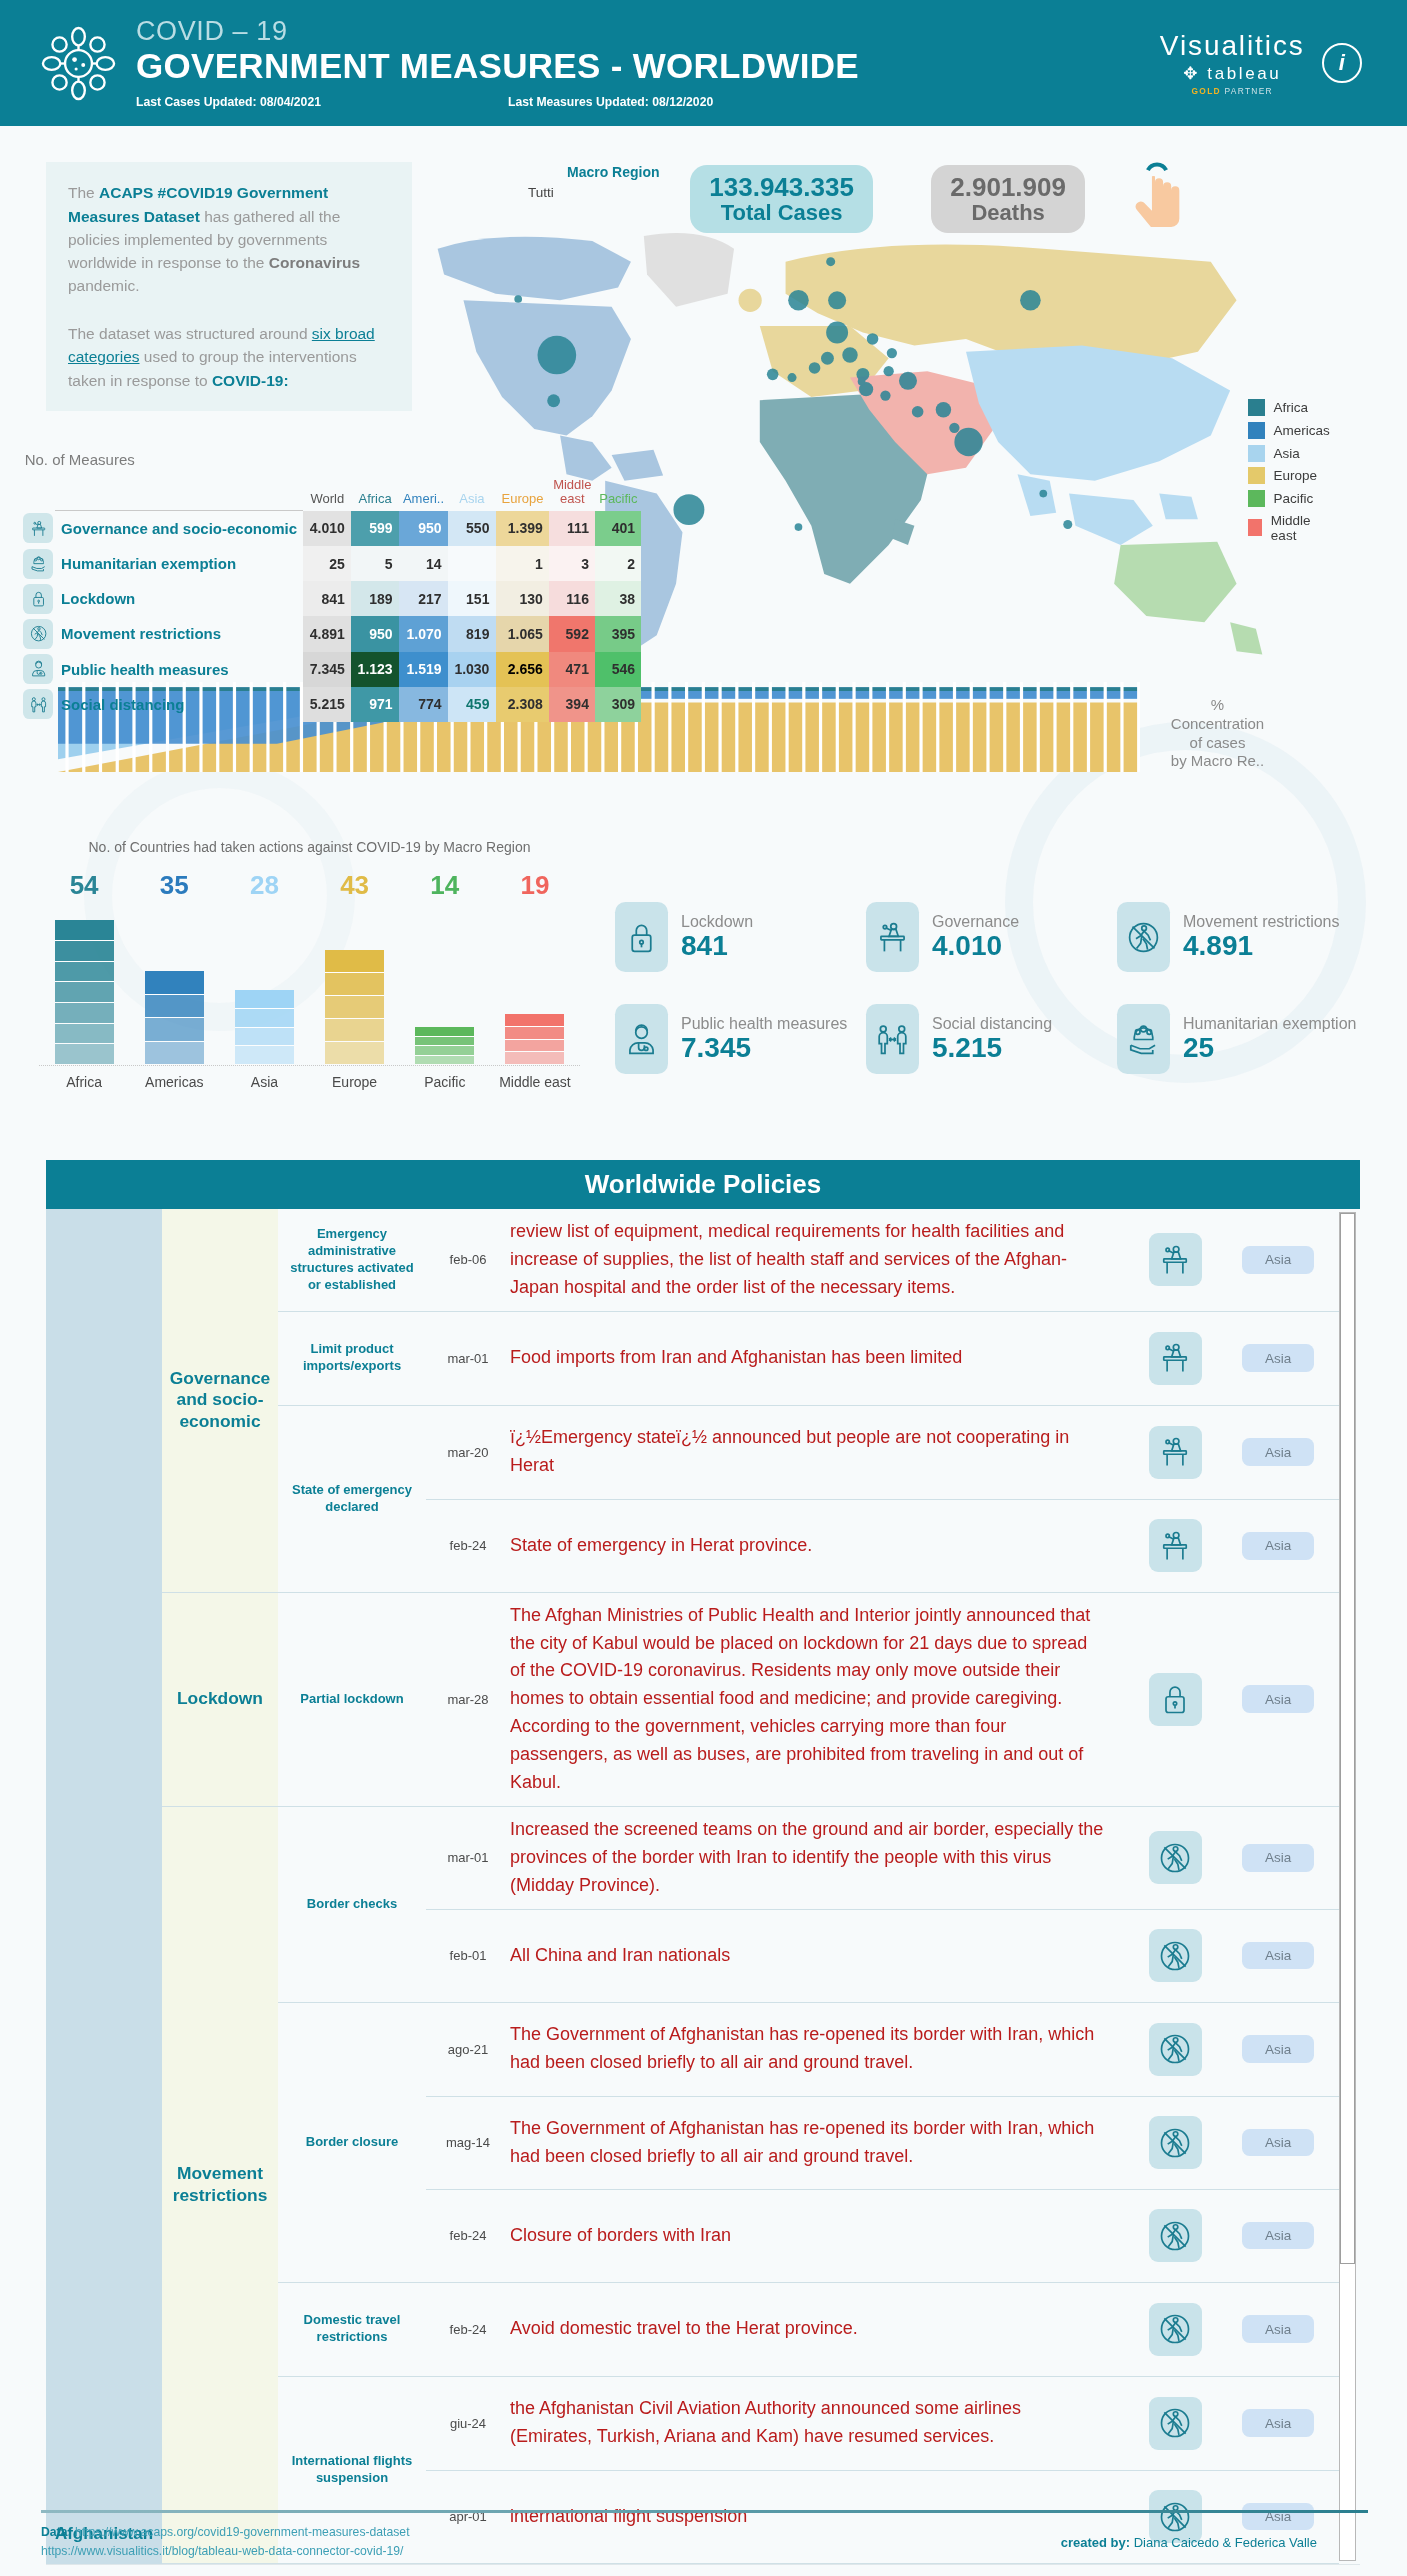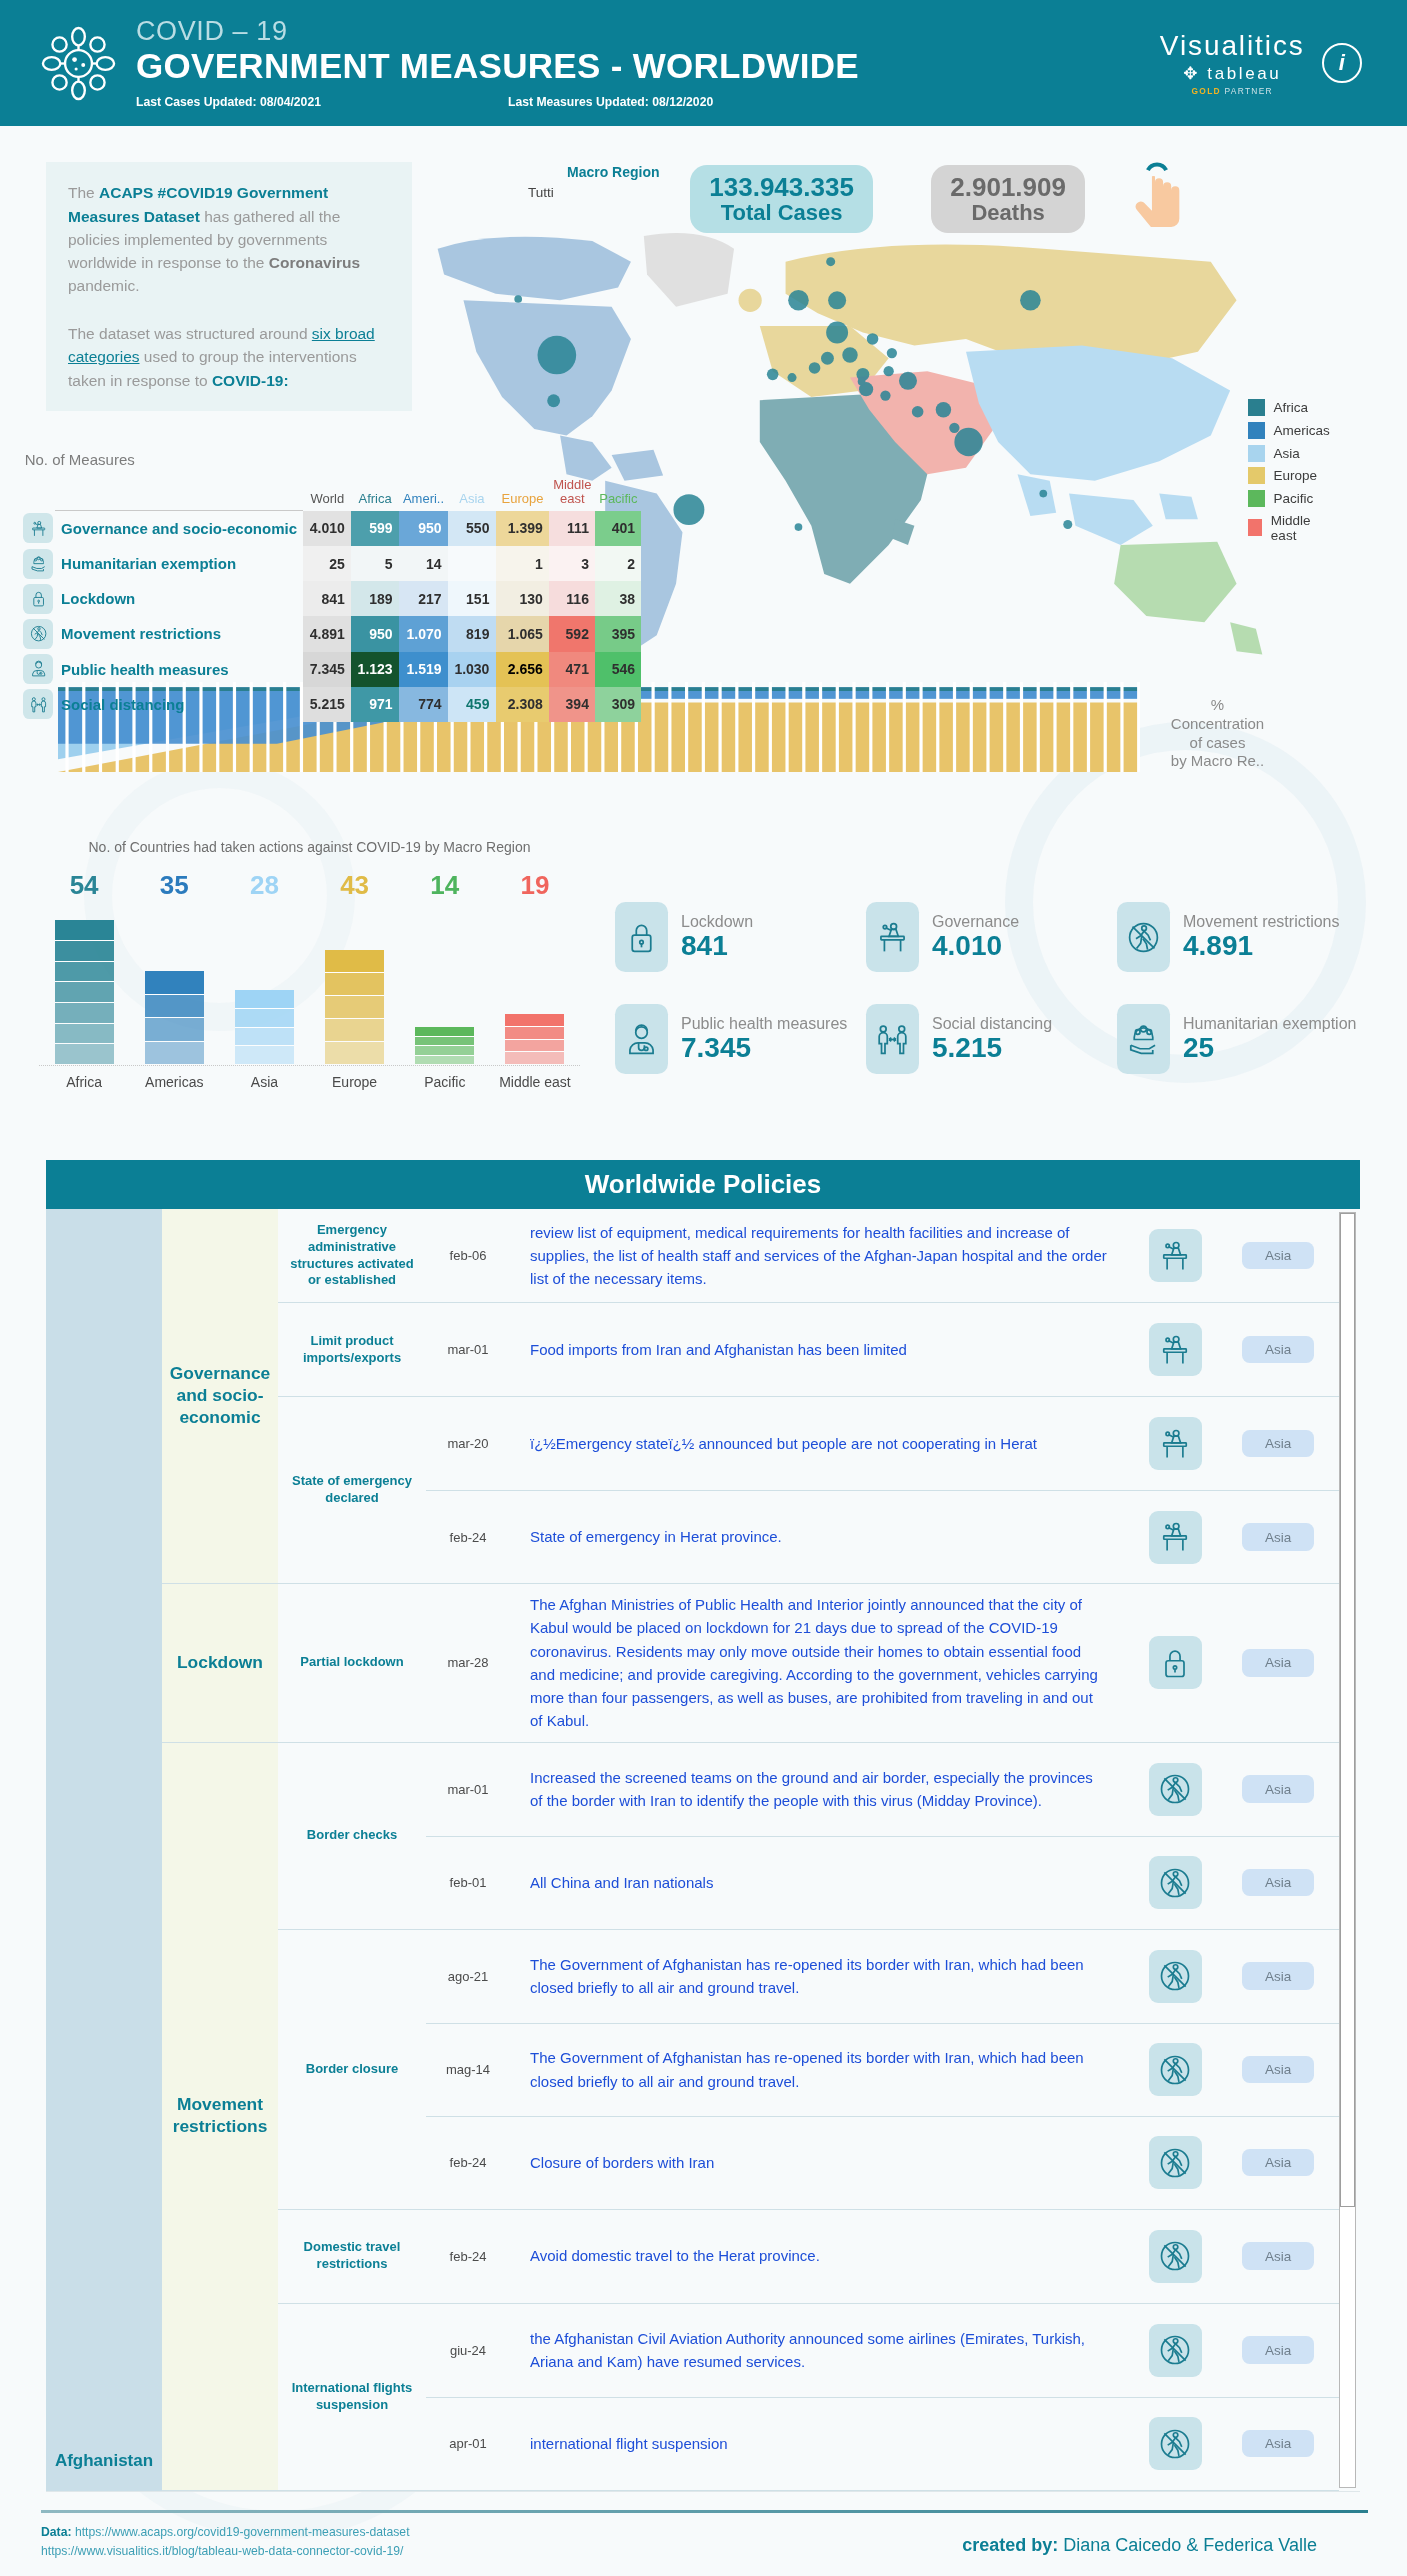--- a/index.html
+++ b/index.html
@@ -129,36 +129,36 @@
               color:#0b7f95; font-size:17.4px; font-weight:700; text-align:center; line-height:1.25; padding:0 3.9px; }
   .cat-rows { flex:1; }
   .meas-group { display:flex; }
   .meas-group + .meas-group { border-top:1.3px solid #cfe0e6; }
   .meas-name { flex:0 0 148px; display:flex; align-items:center; justify-content:center; text-align:center;
                color:#0b7f95; font-size:13px; font-weight:700; line-height:1.3; padding:0 5.2px;}
   .meas-rows { flex:1; }
   .prow { display:flex; align-items:center; min-height:93px; padding:9px 0;}
   .prow + .prow { border-top:1.3px solid #cfe0e6; }
   .p-date { flex:0 0 84px; text-align:center; color:#4b4b4b; font-size:13px; }
-  .p-desc { flex:1; color:#1d4ed8; font-size:15px; line-height:1.55; padding-right:26px;margin-left:20px; }
+  .p-desc { flex:1; color:#b91c1c; font-size:18px; line-height:1.55; padding-right:26px; }
   .p-ic { flex:0 0 84px; display:flex; justify-content:center; }
   .p-ic .bx { width:53px; height:53px; border-radius:9px; background:#c9e3ea; display:flex; align-items:center; justify-content:center;}
   .p-ic .bx svg { width:36px; height:36px; }
   .p-reg { flex:0 0 122px; display:flex; justify-content:center; }
   .p-reg .bdg { background:#cfe2f5; color:#6f7f8c; font-size:13.5px; padding:6.4px 23px; border-radius:7.7px;}
   .scrollbar { flex:0 0 17px; background:#fff; border:1.3px solid #b8b8b8; margin:2.6px 3.9px 2.6px 0; position:relative;}
   .scrollthumb { position:absolute; top:0; left:0; width:100%; height:78%; background:#fff; border:1.3px solid #9e9e9e;}
 
   
   .footer { position:absolute; left:0; bottom:0; width:100%; height:71px; z-index:6; }
   .foot-rule { position:absolute; left:41px; top:5.2px; width:1327px; height:2.6px; background:linear-gradient(90deg,#8fb9c2,#2a7f8f); }
   .foot-left { position:absolute; left:41px; top:18px; font-size:12.2px; line-height:1.55; }
   .foot-left b { color:#0b7f95; }
   .foot-left a { color:#3d9fb5; }
-  .foot-right { position:absolute; right:90px; top:30px; font-size:18px; color:#0b7f95; }
+  .foot-right { position:absolute; right:90px; top:30px; font-size:13px; color:#0b7f95; }
   .foot-right b { font-weight:700; }
 </style>
 </head>
 <body>
 
 <div class="wm wm1"></div>
 <div class="wm wm2"></div>
 <div class="wm wm3"></div>
 <div class="wm wm4"></div>
 

